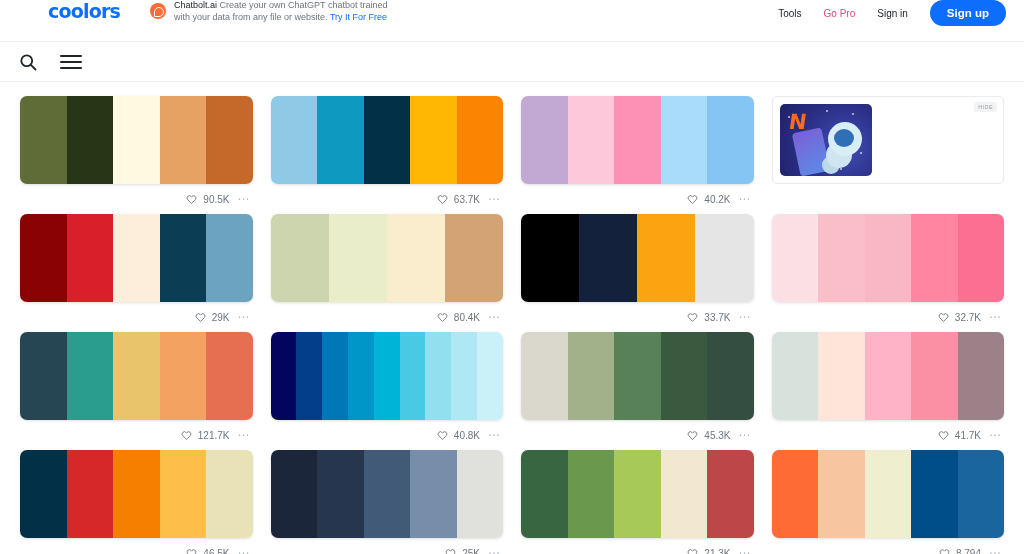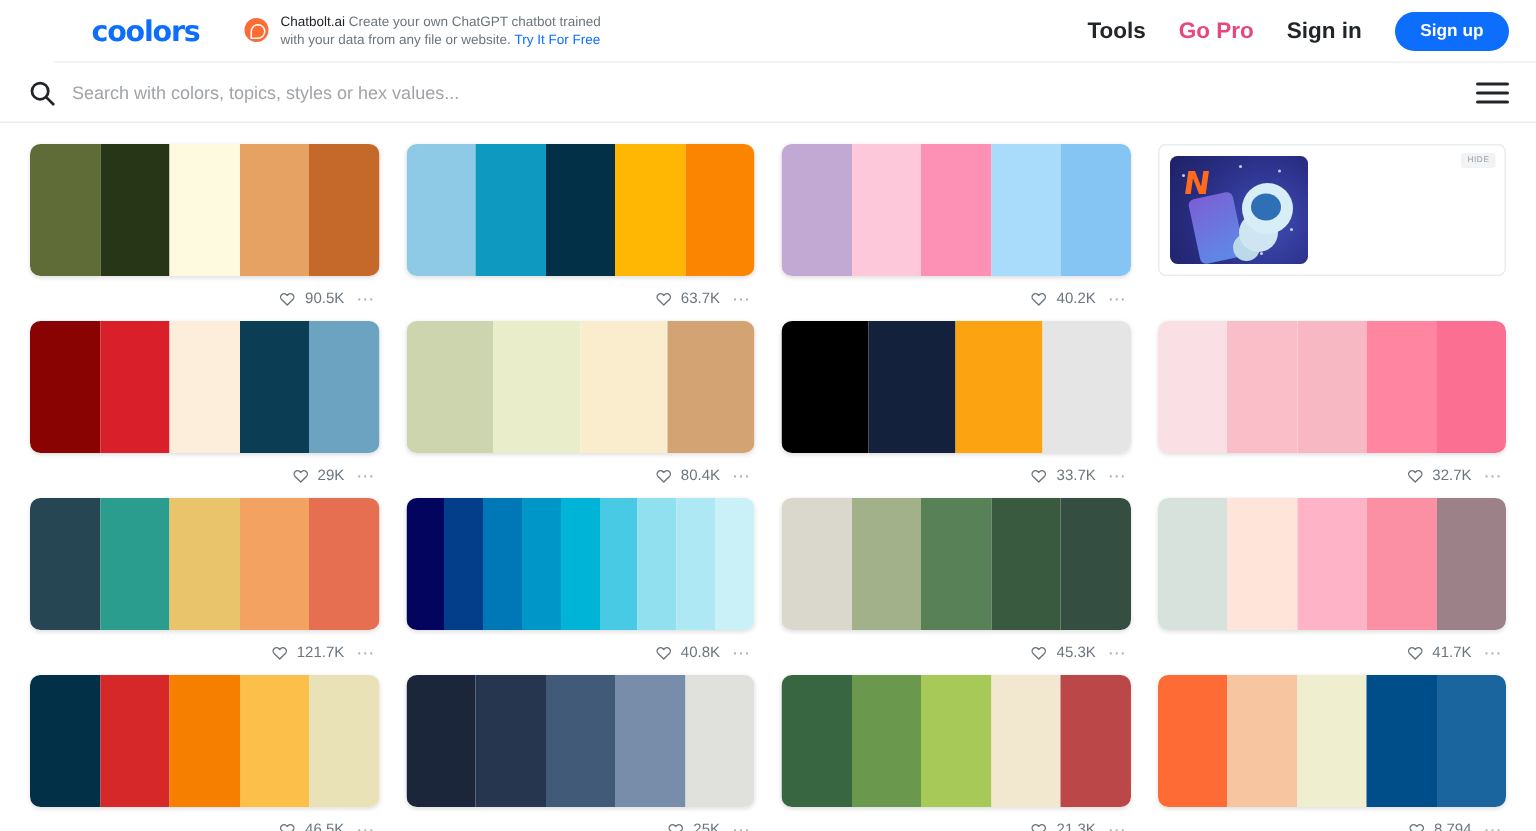--- a/index.html
+++ b/index.html
@@ -7,25 +7,24 @@
     width: 1024px; height: 554px;
     background: #ffffff;
     font-family: "Liberation Sans", sans-serif;
     overflow: hidden;
   }
 
   
   .topbar {
     height: 42px;
     display: flex;
-    align-items: center;
-    padding: 0 18px 0 25px;
+    align-items: flex-start;
+    padding: 0 18px 0 48px;
     background: #ffffff;
     border-bottom: 1px solid #f0f0f0;
-    margin-left: 36px;
   }
   .logo {
     font-size: 19px;
     font-weight: 700;
     color: #0d6efd;
     letter-spacing: -0.8px;
     font-family: "DejaVu Sans", sans-serif;
     margin-right: 30px;
     cursor: pointer;
   }
@@ -61,22 +60,22 @@
   .promo-brand { font-weight: 400; color: #212529; }
   .promo-cta { color: #0d6efd; }
 
   .topbar-right {
     margin-left: auto;
     display: flex;
     align-items: center;
     gap: 22px;
   }
   .nav-link {
-    font-size: 15px;
-    font-weight: 700;
+    font-size: 10px;
+    font-weight: 400;
     color: #212529;
     cursor: pointer;
     white-space: nowrap;
   }
   .nav-link.pro { color: #e8467c; }
   .signup-btn {
     background: #0d6efd;
     color: #ffffff;
     font-size: 11.5px;
     font-weight: 600;
@@ -272,21 +271,20 @@
     <div class="nav-link">Sign in</div>
     <button class="signup-btn">Sign up</button>
   </div>
 </div>
 
 <div class="searchbar">
   <svg class="search-icon" viewBox="0 0 24 24" fill="none" stroke="currentColor" stroke-width="2.2" stroke-linecap="round">
     <circle cx="10.5" cy="10.5" r="6.5"></circle>
     <line x1="15.5" y1="15.5" x2="21" y2="21"></line>
   </svg>
-  <input class="search-input" type="text" placeholder="Search with colors, topics, styles or hex values..." style="">
   <div class="hamburger">
     <span></span>
     <span></span>
     <span></span>
   </div>
 </div>
 
 <div class="grid" id="palette-grid">
     <div class="cell">
       <div class="palette">

